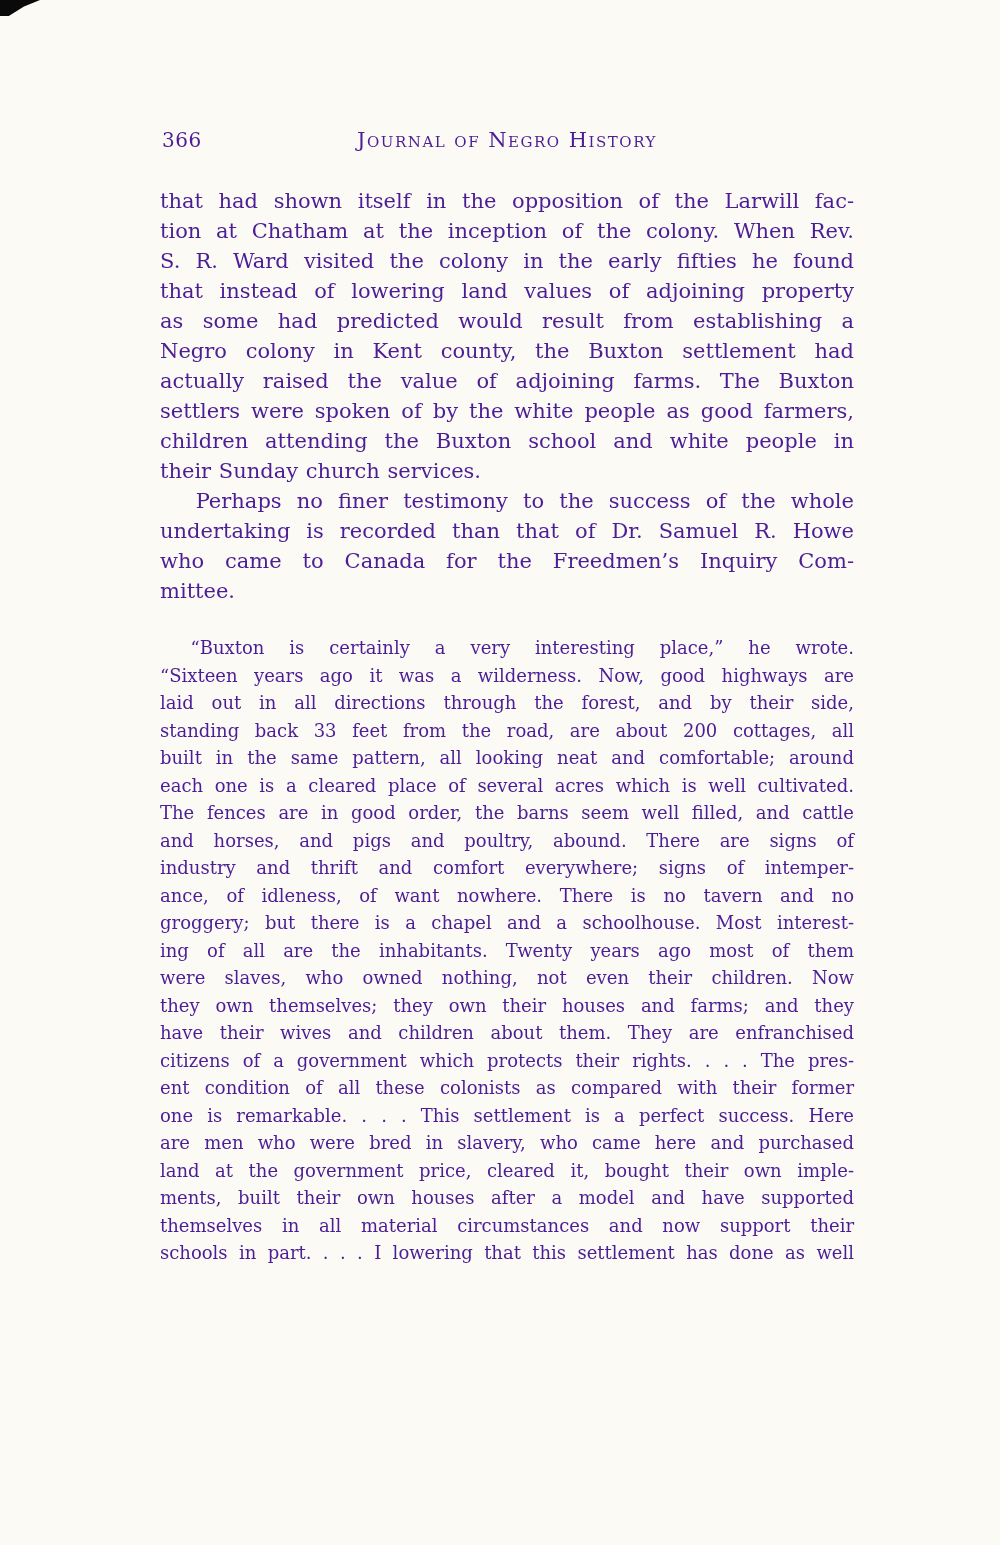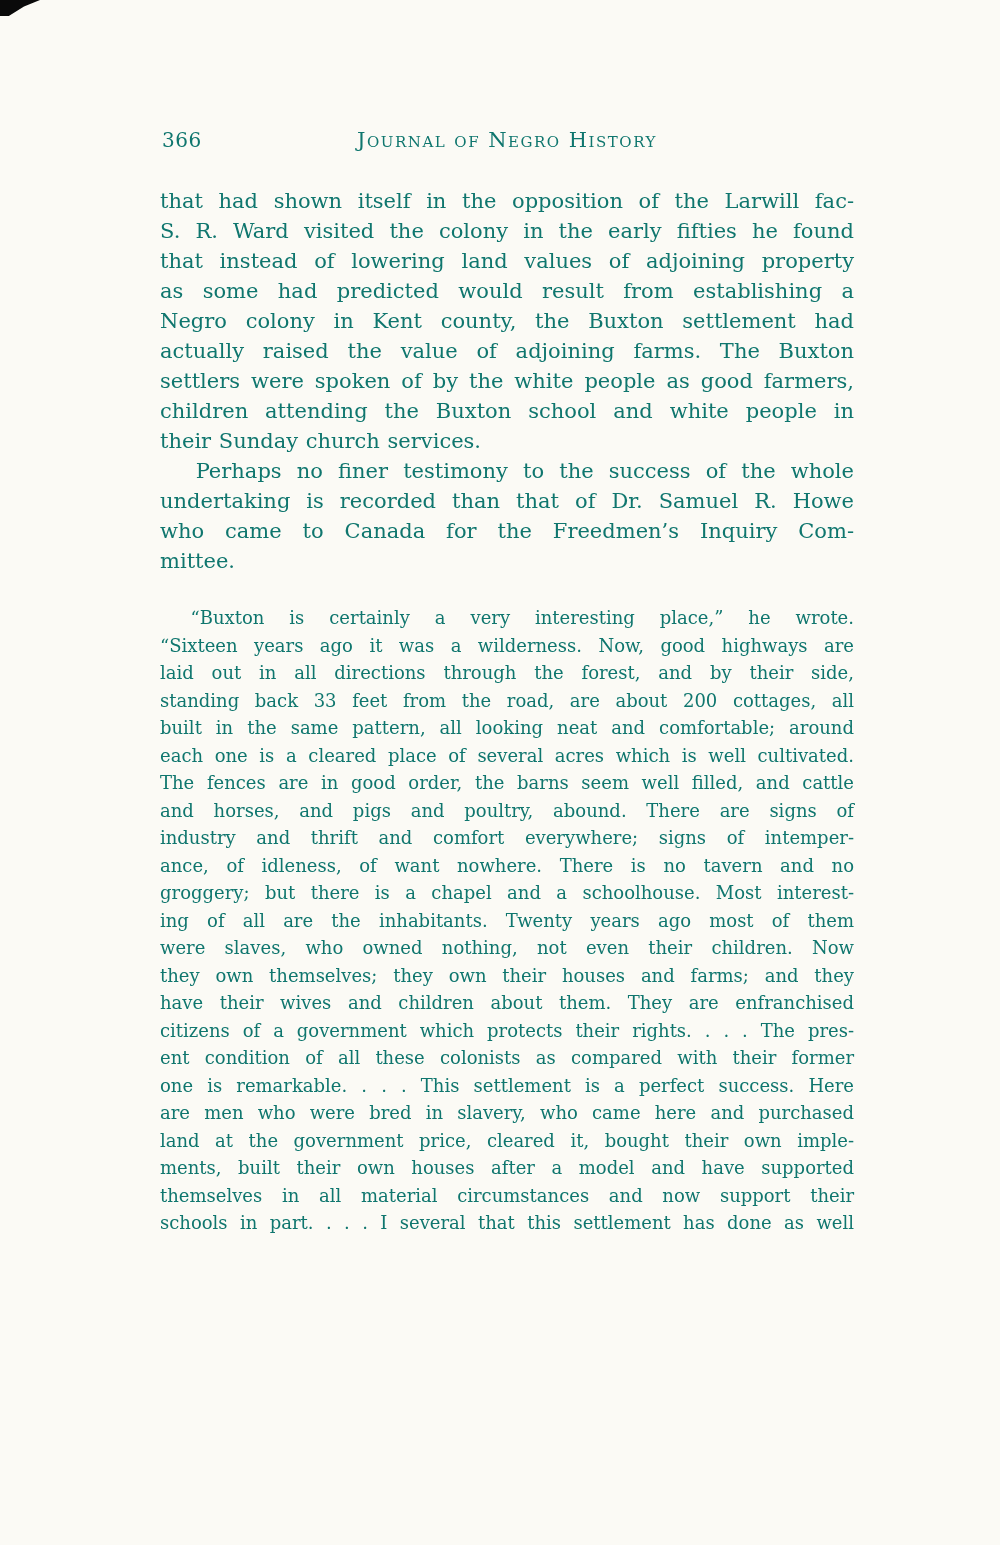--- a/index.html
+++ b/index.html
@@ -7,21 +7,21 @@
     padding: 0;
     background: #fbfaf5;
   }
   .page {
     position: relative;
     width: 1000px;
     height: 1545px;
     background: #fbfaf5;
     overflow: hidden;
     font-family: "DejaVu Serif", "Liberation Serif", serif;
-    color: #0f766e;
+    color: #4c1d95;
   }
   .scan-mark {
     position: absolute;
     top: 0;
     left: 0;
     width: 40px;
     height: 16px;
     background: #0a0a0a;
     clip-path: polygon(0 0, 100% 0, 60% 40%, 22% 100%, 0 100%);
   }
@@ -82,20 +82,21 @@
 <div class="page">
   <div class="scan-mark"></div>
   <div class="content">
     <header class="page-header">
       <span class="page-number">366</span>
       <span class="journal-title">Journal of Negro History</span>
     </header>
     <main class="text-body">
       <div class="paragraph main-text">
           <div class="line">that had shown itself in the opposition of the Larwill fac-</div>
+          <div class="line">tion at Chatham at the inception of the colony. When Rev.</div>
           <div class="line">S. R. Ward visited the colony in the early fifties he found</div>
           <div class="line">that instead of lowering land values of adjoining property</div>
           <div class="line">as some had predicted would result from establishing a</div>
           <div class="line">Negro colony in Kent county, the Buxton settlement had</div>
           <div class="line">actually raised the value of adjoining farms. The Buxton</div>
           <div class="line">settlers were spoken of by the white people as good farmers,</div>
           <div class="line">children attending the Buxton school and white people in</div>
           <div class="line flush">their Sunday church services.</div>
         </div>
       <div class="paragraph main-text">
@@ -120,17 +121,17 @@
           <div class="line">were slaves, who owned nothing, not even their children. Now</div>
           <div class="line">they own themselves; they own their houses and farms; and they</div>
           <div class="line">have their wives and children about them. They are enfranchised</div>
           <div class="line">citizens of a government which protects their rights. . . . The pres-</div>
           <div class="line">ent condition of all these colonists as compared with their former</div>
           <div class="line">one is remarkable. . . . This settlement is a perfect success. Here</div>
           <div class="line">are men who were bred in slavery, who came here and purchased</div>
           <div class="line">land at the government price, cleared it, bought their own imple-</div>
           <div class="line">ments, built their own houses after a model and have supported</div>
           <div class="line">themselves in all material circumstances and now support their</div>
-          <div class="line">schools in part. . . . I several that this settlement has done as well</div>
+          <div class="line">schools in part. . . . I lowering that this settlement has done as well</div>
         </div>
     </main>
   </div>
 </div>
 
 </body></html>

